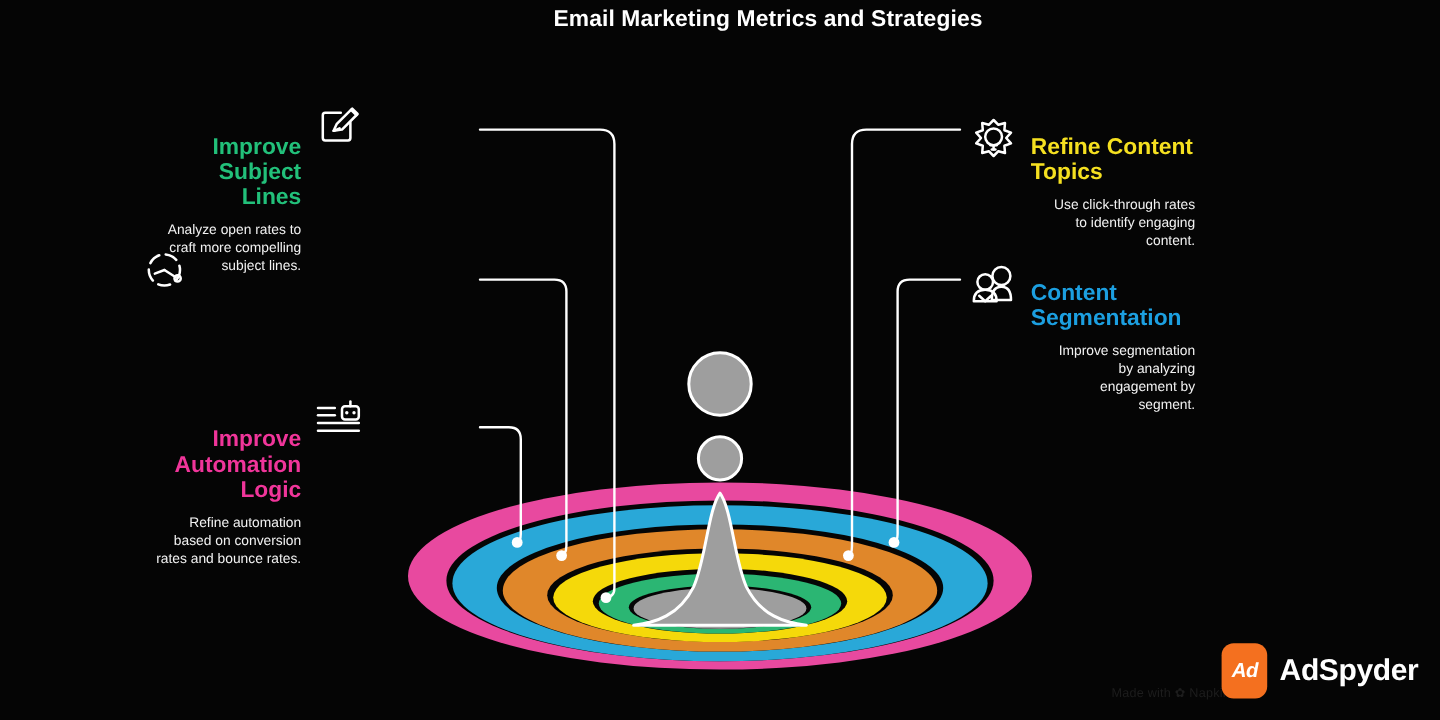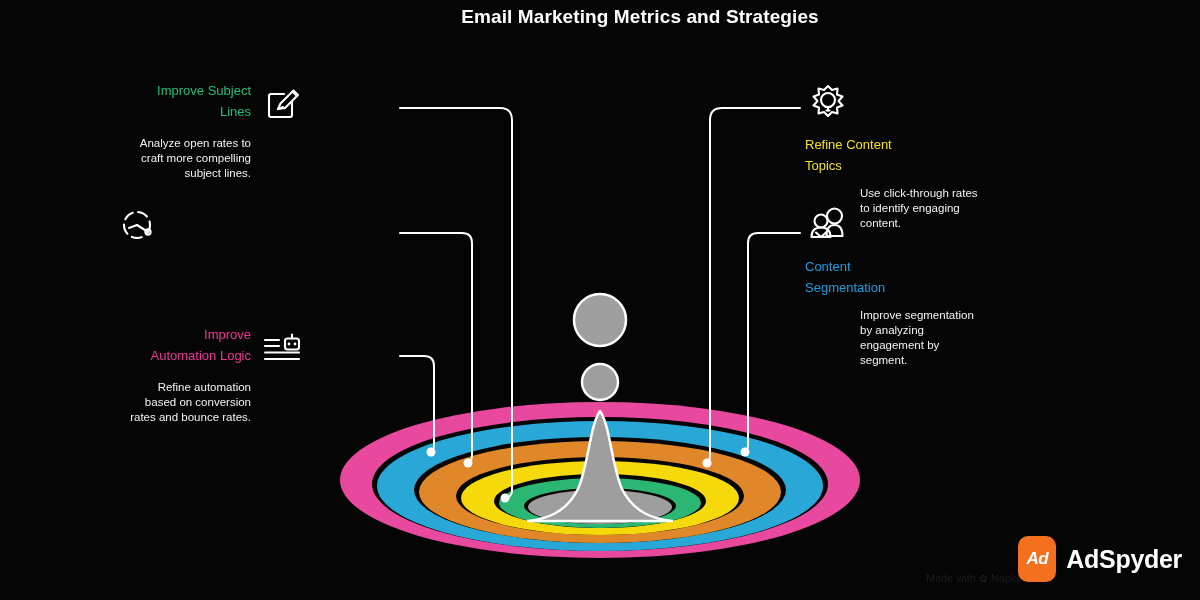--- a/index.html
+++ b/index.html
@@ -37,42 +37,43 @@
   .node {
     position: absolute;
     width: 230px;
   }
   .node-head {
     display: flex;
     align-items: flex-start;
     gap: 8px;
   }
   .node-left .node-head { flex-direction: row; }
-  .node-right .node-head { flex-direction: column; }
+  .node-right .node-head { flex-direction: row; align-items: center; }
 
   .node-title {
-    font-size: 13px;
-    font-weight: normal;
+    font-size: 19px;
+    font-weight: bold;
     line-height: 21px;
     width: 136px;
     white-space: pre-line;
+    margin-top: 32px;
   }
   .node-left .node-title { text-align: right; }
   .node-right .node-title { text-align: left; }
 
   .node-desc {
     font-size: 11.5px;
     line-height: 15px;
     color: #f2f2f2;
     width: 136px;
     white-space: pre-line;
     margin-top: 10px;
   }
   .node-left .node-desc { text-align: right; margin-left: 0; }
-  .node-right .node-desc { text-align: left; margin-left: 55px; }
+  .node-right .node-desc { text-align: right; margin-left: 55px; }
 
   .icon-box {
     width: 46px;
     height: 46px;
     flex: 0 0 46px;
     display: flex;
     align-items: center;
     justify-content: center;
   }
   .icon-box svg { display: block; overflow: visible; }

